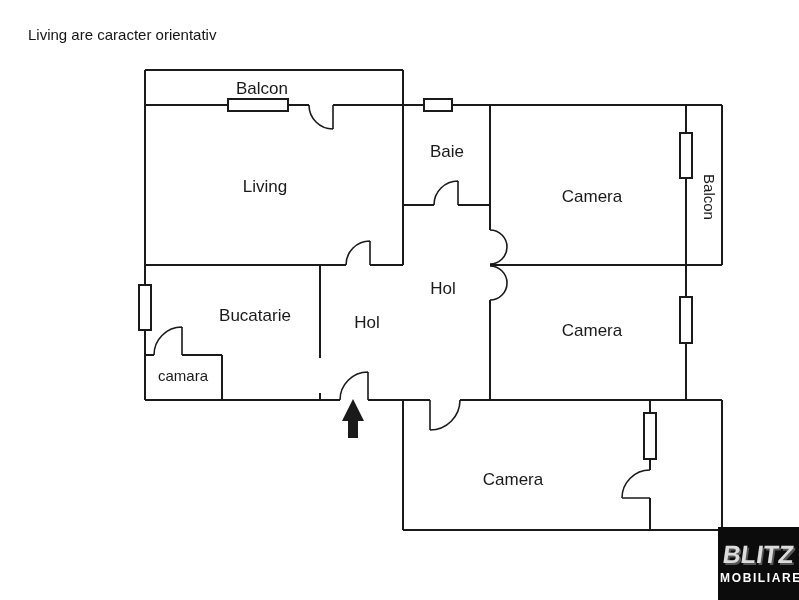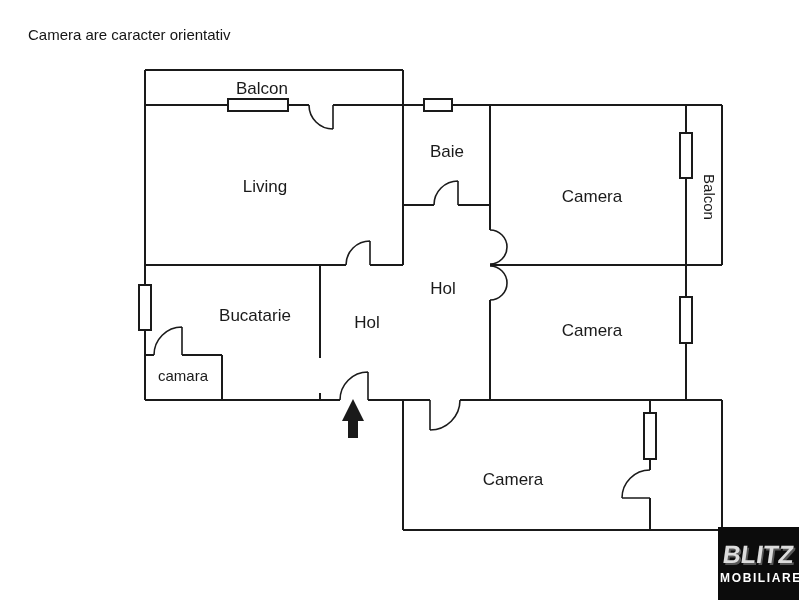--- a/index.html
+++ b/index.html
@@ -34,21 +34,21 @@
   }
   .logo-tagline{
     font-size:12px;letter-spacing:1.6px;color:#ffffff;margin-top:4px;font-weight:bold;
   }
 </style>
 </head>
 <body>
 
 <div class="stage">
 
-  <div class="disclaimer">Camera are caracter orientativ</div>
+  <div class="disclaimer">Living are caracter orientativ</div>
 
   <svg class="plan" width="799" height="600" viewBox="0 0 799 600">
 
     <g>
       <path class="walls" d="
         M145,70 H403
         M403,70 V265
         M145,70 V400
         M145,400 H340
         M368,400 H403

